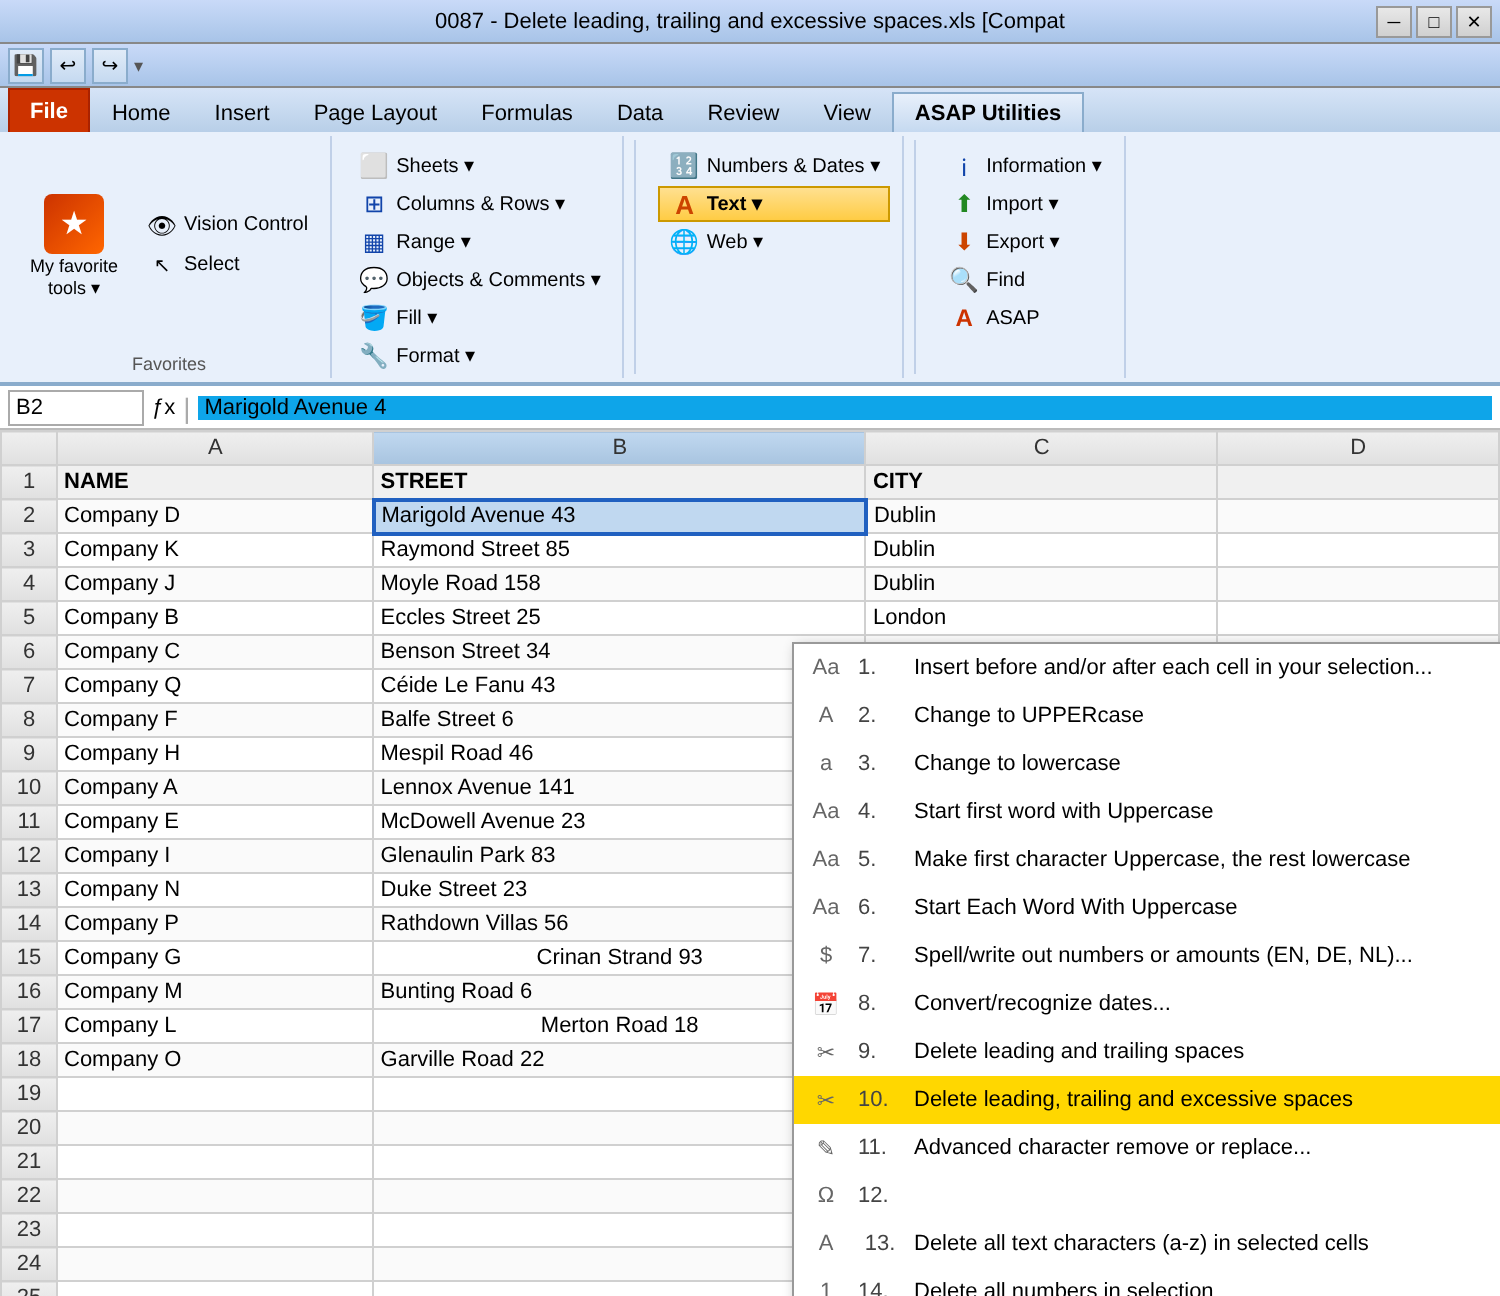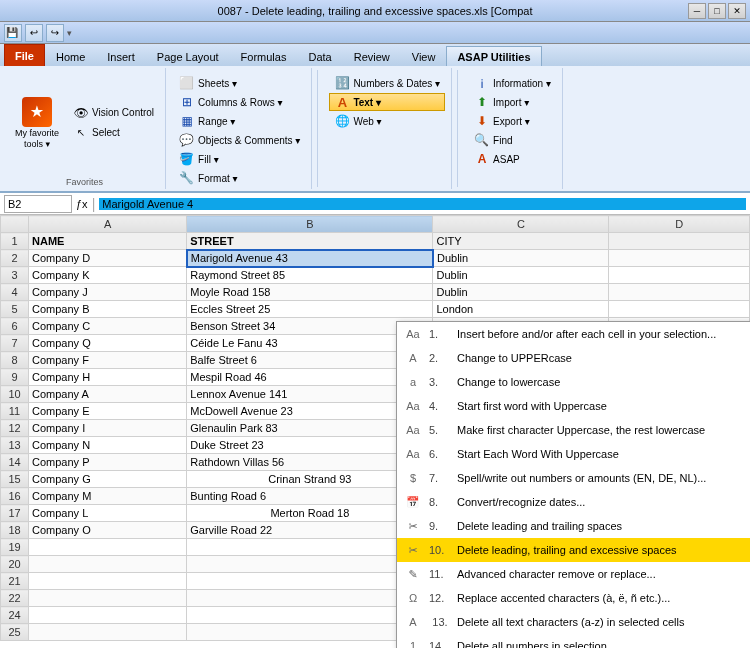--- a/index.html
+++ b/index.html
@@ -418,21 +418,21 @@
         <th style="min-width:140px;background:linear-gradient(to bottom,#c0d8f0,#a8c4e0);">B</th>
         <th style="min-width:100px;">C</th>
         <th style="min-width:80px;">D</th>
       </tr>
     </thead>
     <tbody id="sheet-body">
     <tr>
           <th class="row-header">1</th>
           <td style="font-weight: bold; background: rgb(240, 240, 240);">NAME</td>
           <td style="font-weight: bold; background: rgb(240, 240, 240); min-width: 140px;">STREET</td>
-          <td style="font-weight: normal; background: rgb(240, 240, 240);">CITY</td>
+          <td style="font-weight: bold; background: rgb(240, 240, 240);">CITY</td>
           <td style="font-weight: bold; background: rgb(240, 240, 240);"></td>
         </tr>
         <tr>
           <th class="row-header">2</th>
           <td>Company D</td>
           <td class="selected-cell" style="min-width: 140px;">Marigold Avenue  43</td>
           <td>Dublin</td>
           <td></td>
         </tr>
         <tr>
@@ -563,20 +563,27 @@
         </tr>
         <tr>
           <th class="row-header">21</th>
           <td></td>
           <td style="min-width: 140px;"></td>
           <td></td>
           <td></td>
         </tr>
         <tr>
           <th class="row-header">22</th>
+          <td></td>
+          <td style="min-width: 140px;"></td>
+          <td></td>
+          <td></td>
+        </tr>
+        <tr>
+          <th class="row-header">23</th>
           <td></td>
           <td style="min-width: 140px;"></td>
           <td></td>
           <td></td>
         </tr>
         <tr>
           <th class="row-header">24</th>
           <td></td>
           <td style="min-width: 140px;"></td>
           <td></td>
@@ -644,21 +651,20 @@
         <span class="dropdown-item-text">Delete leading, trailing and excessive spaces</span>
       </div>
       <div class="dropdown-item">
         <span class="dropdown-item-icon" style="color: rgb(102, 102, 102); font-size: 11px;">✎</span>
         <span style="min-width: 22px; color: rgb(68, 68, 68);">11.</span>
         <span class="dropdown-item-text">Advanced character remove or replace...</span>
       </div>
       <div class="dropdown-item">
         <span class="dropdown-item-icon" style="color: rgb(102, 102, 102); font-size: 11px;">Ω</span>
         <span style="min-width: 22px; color: rgb(68, 68, 68);">12.</span>
-        <span class="dropdown-item-text">Replace accented characters (à, ë, ñ etc.)...</span>
       </div>
       <div class="dropdown-item">
         <span class="dropdown-item-icon" style="color: rgb(102, 102, 102); font-size: 11px;">A</span>
         <span style="min-width: 22px; color: rgb(68, 68, 68); text-align: center;">13.</span>
         <span class="dropdown-item-text">Delete all text characters (a-z) in selected cells</span>
       </div>
       <div class="dropdown-item">
         <span class="dropdown-item-icon" style="color: rgb(102, 102, 102); font-size: 11px;">1</span>
         <span style="min-width: 22px; color: rgb(68, 68, 68);">14.</span>
         <span class="dropdown-item-text">Delete all numbers in selection</span>

